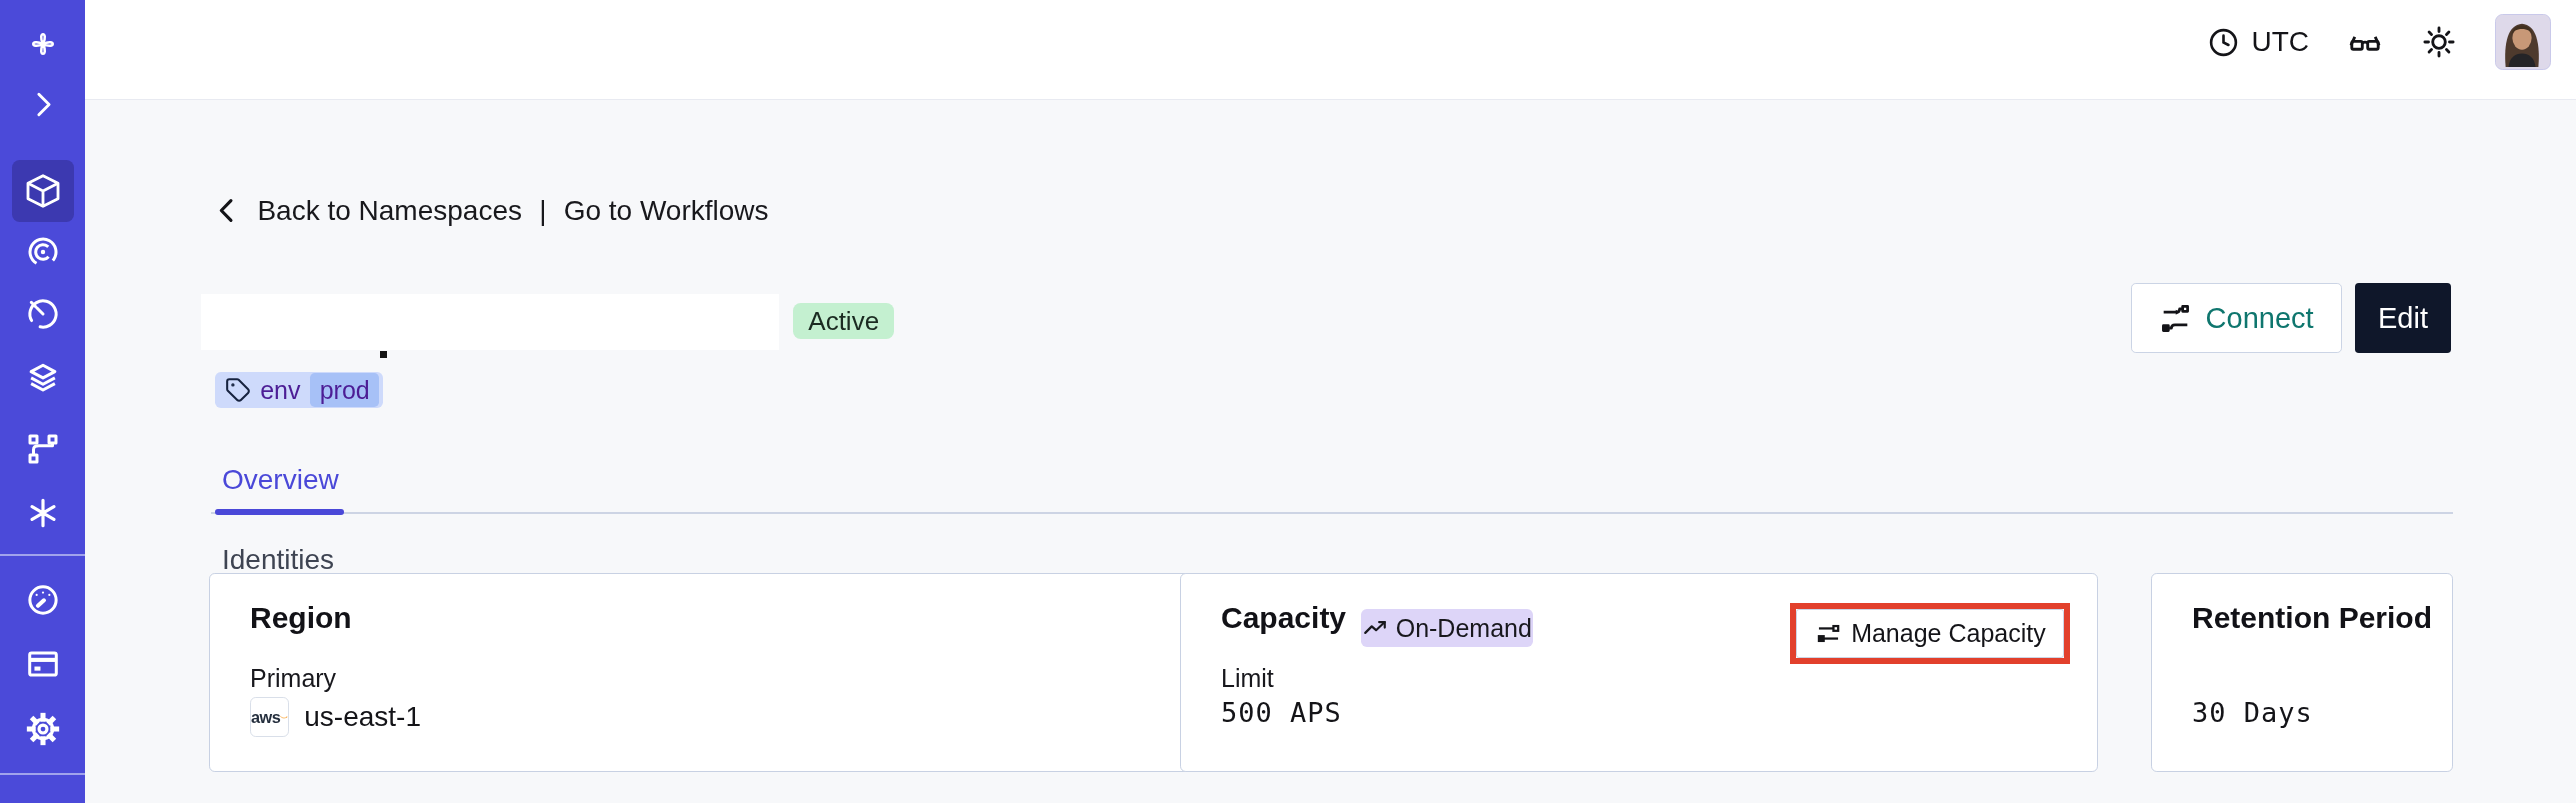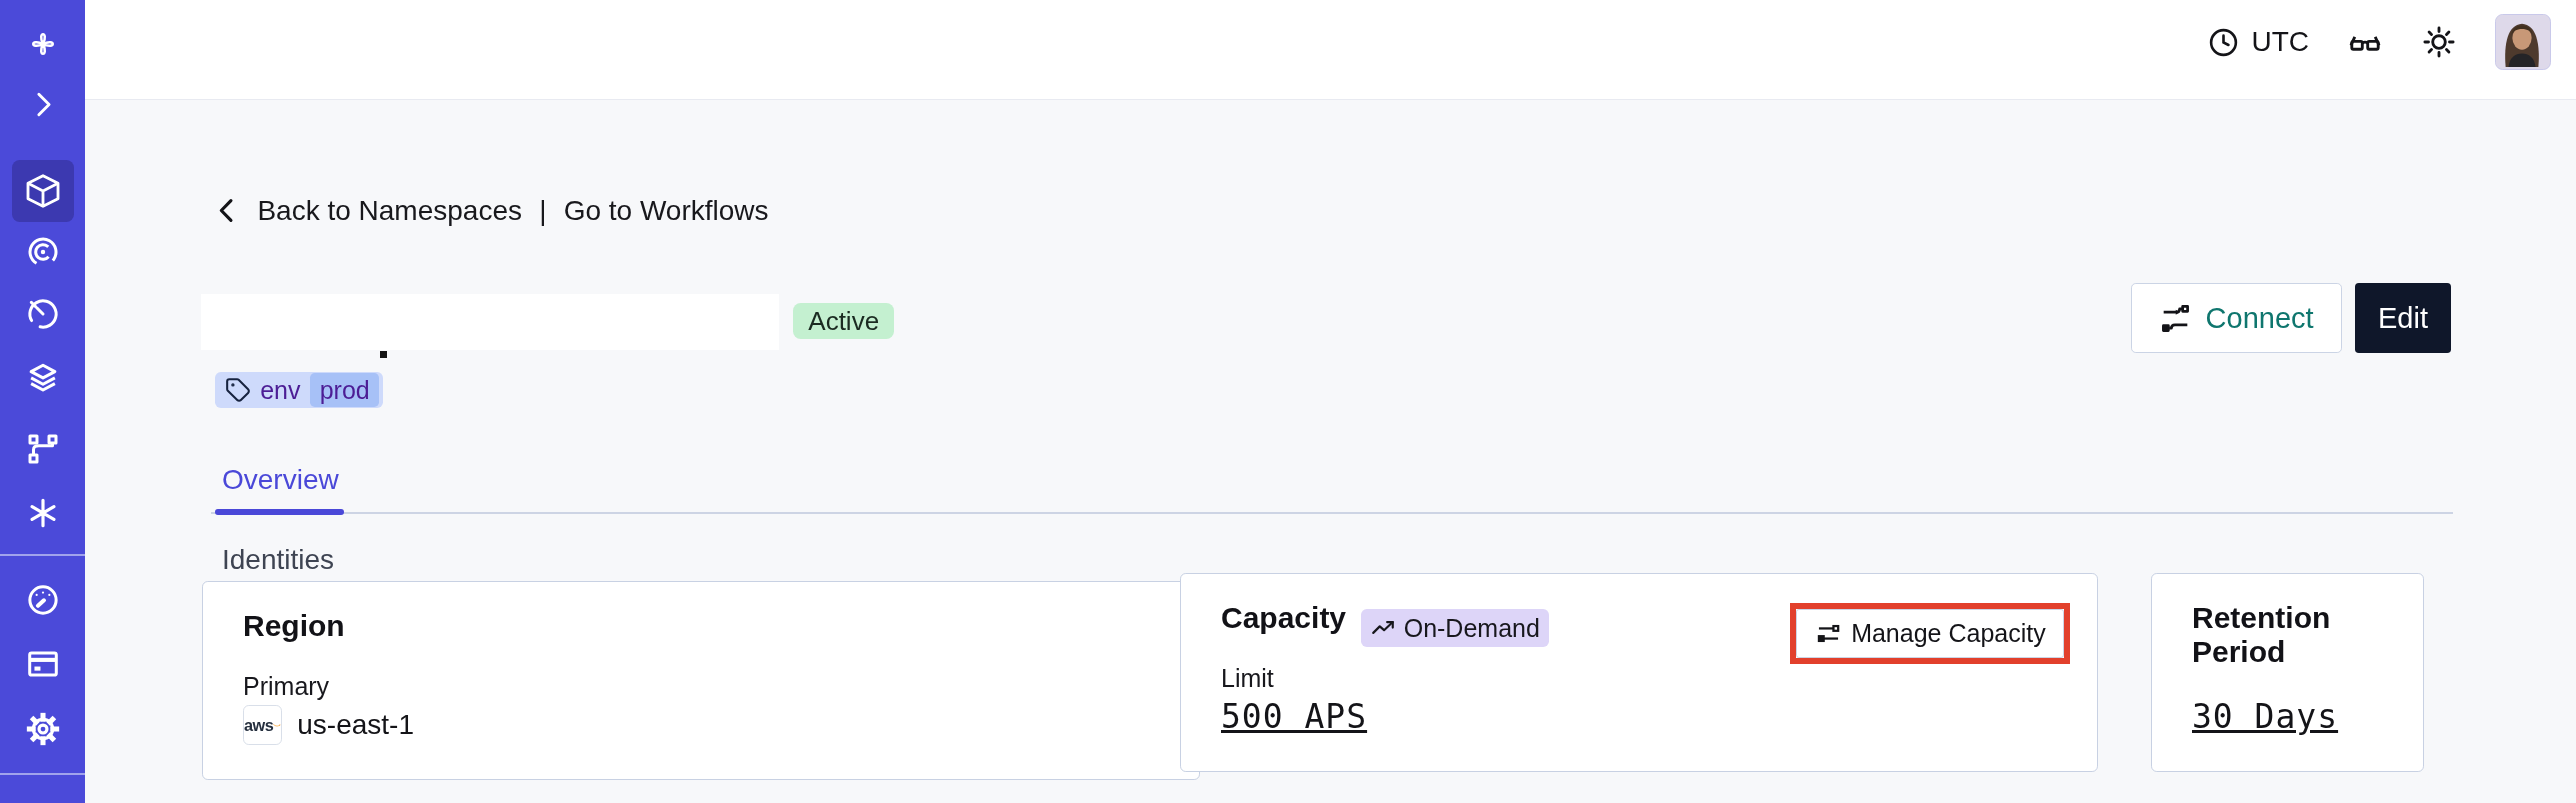--- a/index.html
+++ b/index.html
@@ -39,33 +39,33 @@
   .btn-edit { height:70px; width:96px; background:#0f172a; border:none; color:#fff; border-radius:3.8px; }
 
   .tabs { position:absolute; left:222px; top:464px; display:flex; gap:48px; font-size:28px;flex-direction:column; }
   .tab { cursor:pointer; color:#3E4452; }
   .tab.active { color:#4A48D8; }
   .tab-underline { position:absolute; left:215px; top:509px; width:129px; height:5.8px; background:#4A48D8; border-radius:2.9px; z-index:2; }
   .tab-divider { position:absolute; left:211px; top:512px; width:2242px; height:1.9px; background:#CDD4E4; }
 
   
   .card { position:absolute; top:573px; height:199px; background:#fff; border:1.9px solid #C8D1E3; border-radius:5.8px; }
-  .card-region { left:202px; width:998px;margin-top:8px; }
+  .card-region { left:209px; width:998px; }
   .card-capacity { left:1180px; width:918px; }
-  .card-retention { left:2151px; width:273px; }
+  .card-retention { left:2151px; width:302px; }
   .card-title { position:absolute; left:40px; top:27px; font-size:30px; font-weight:600; color:#121217; }
   .field-label { position:absolute; left:40px; top:90px; font-size:25px; color:#18181D; }
   .field-value { position:absolute; left:40px; top:123px; display:flex; align-items:center; gap:15.3px; font-size:28px; color:#141418; }
   .small-btn { display:flex; align-items:center; gap:9.6px; background:#fff; border:1.9px solid #CCD5E5; border-radius:5.8px; height:49px; padding:0 17.3px; font-size:25px; color:#141418; cursor:pointer; }
   .add-replica { position:absolute; right:35px; top:31px; }
-  .demand-badge { position:absolute; left:180px; top:35px; height:38px; display:flex; align-items:center; gap:7.7px; background:#DDD5F8; border-radius:5.8px; padding:0 9px; font-size:25px; color:#18181D; }
+  .demand-badge { position:absolute; left:180px; top:35px; height:38px; display:flex; align-items:center; gap:7.7px; background:#DDD5F8; border-radius:5.8px; padding:0 1px; font-size:25px; color:#18181D; }
   .highlight-wrap { position:absolute; right:27px; top:29px; border:6.7px solid #E2402C; padding:0; }
   .aws-badge { width:39px; height:40px; border:1.9px solid #D9DFE9; border-radius:5.8px; background:#fff; display:flex; flex-direction:row; align-items:center; justify-content:center; }
   .aws-badge .aws-word { font-size:16.3px; font-weight:700; color:#252F3E; line-height:14.4px; letter-spacing:-0.5px; }
-  .value-mono { font-family:"DejaVu Sans Mono", monospace; font-size:33px; letter-spacing:1px; color:#141418;text-decoration:underline; }
+  .value-mono { font-family:"DejaVu Sans Mono", monospace; font-size:27px; letter-spacing:1px; color:#141418; }
 </style>
 </head>
 <body>
 
 <nav class="sidebar">
   <div class="nav-cell" style="top:12.5px">
     <svg width="40" height="40" viewBox="0 0 24 24" fill="none" stroke="#fff" stroke-width="1.5" stroke-linejoin="round">
       <path d="M12 12 C 8.2 4.2, 15.8 4.2, 12 12 C 15.8 19.8, 8.2 19.8, 12 12 C 4.2 8.2, 4.2 15.8, 12 12 C 19.8 8.2, 19.8 15.8, 12 12 Z"></path>
     </svg>
   </div>

